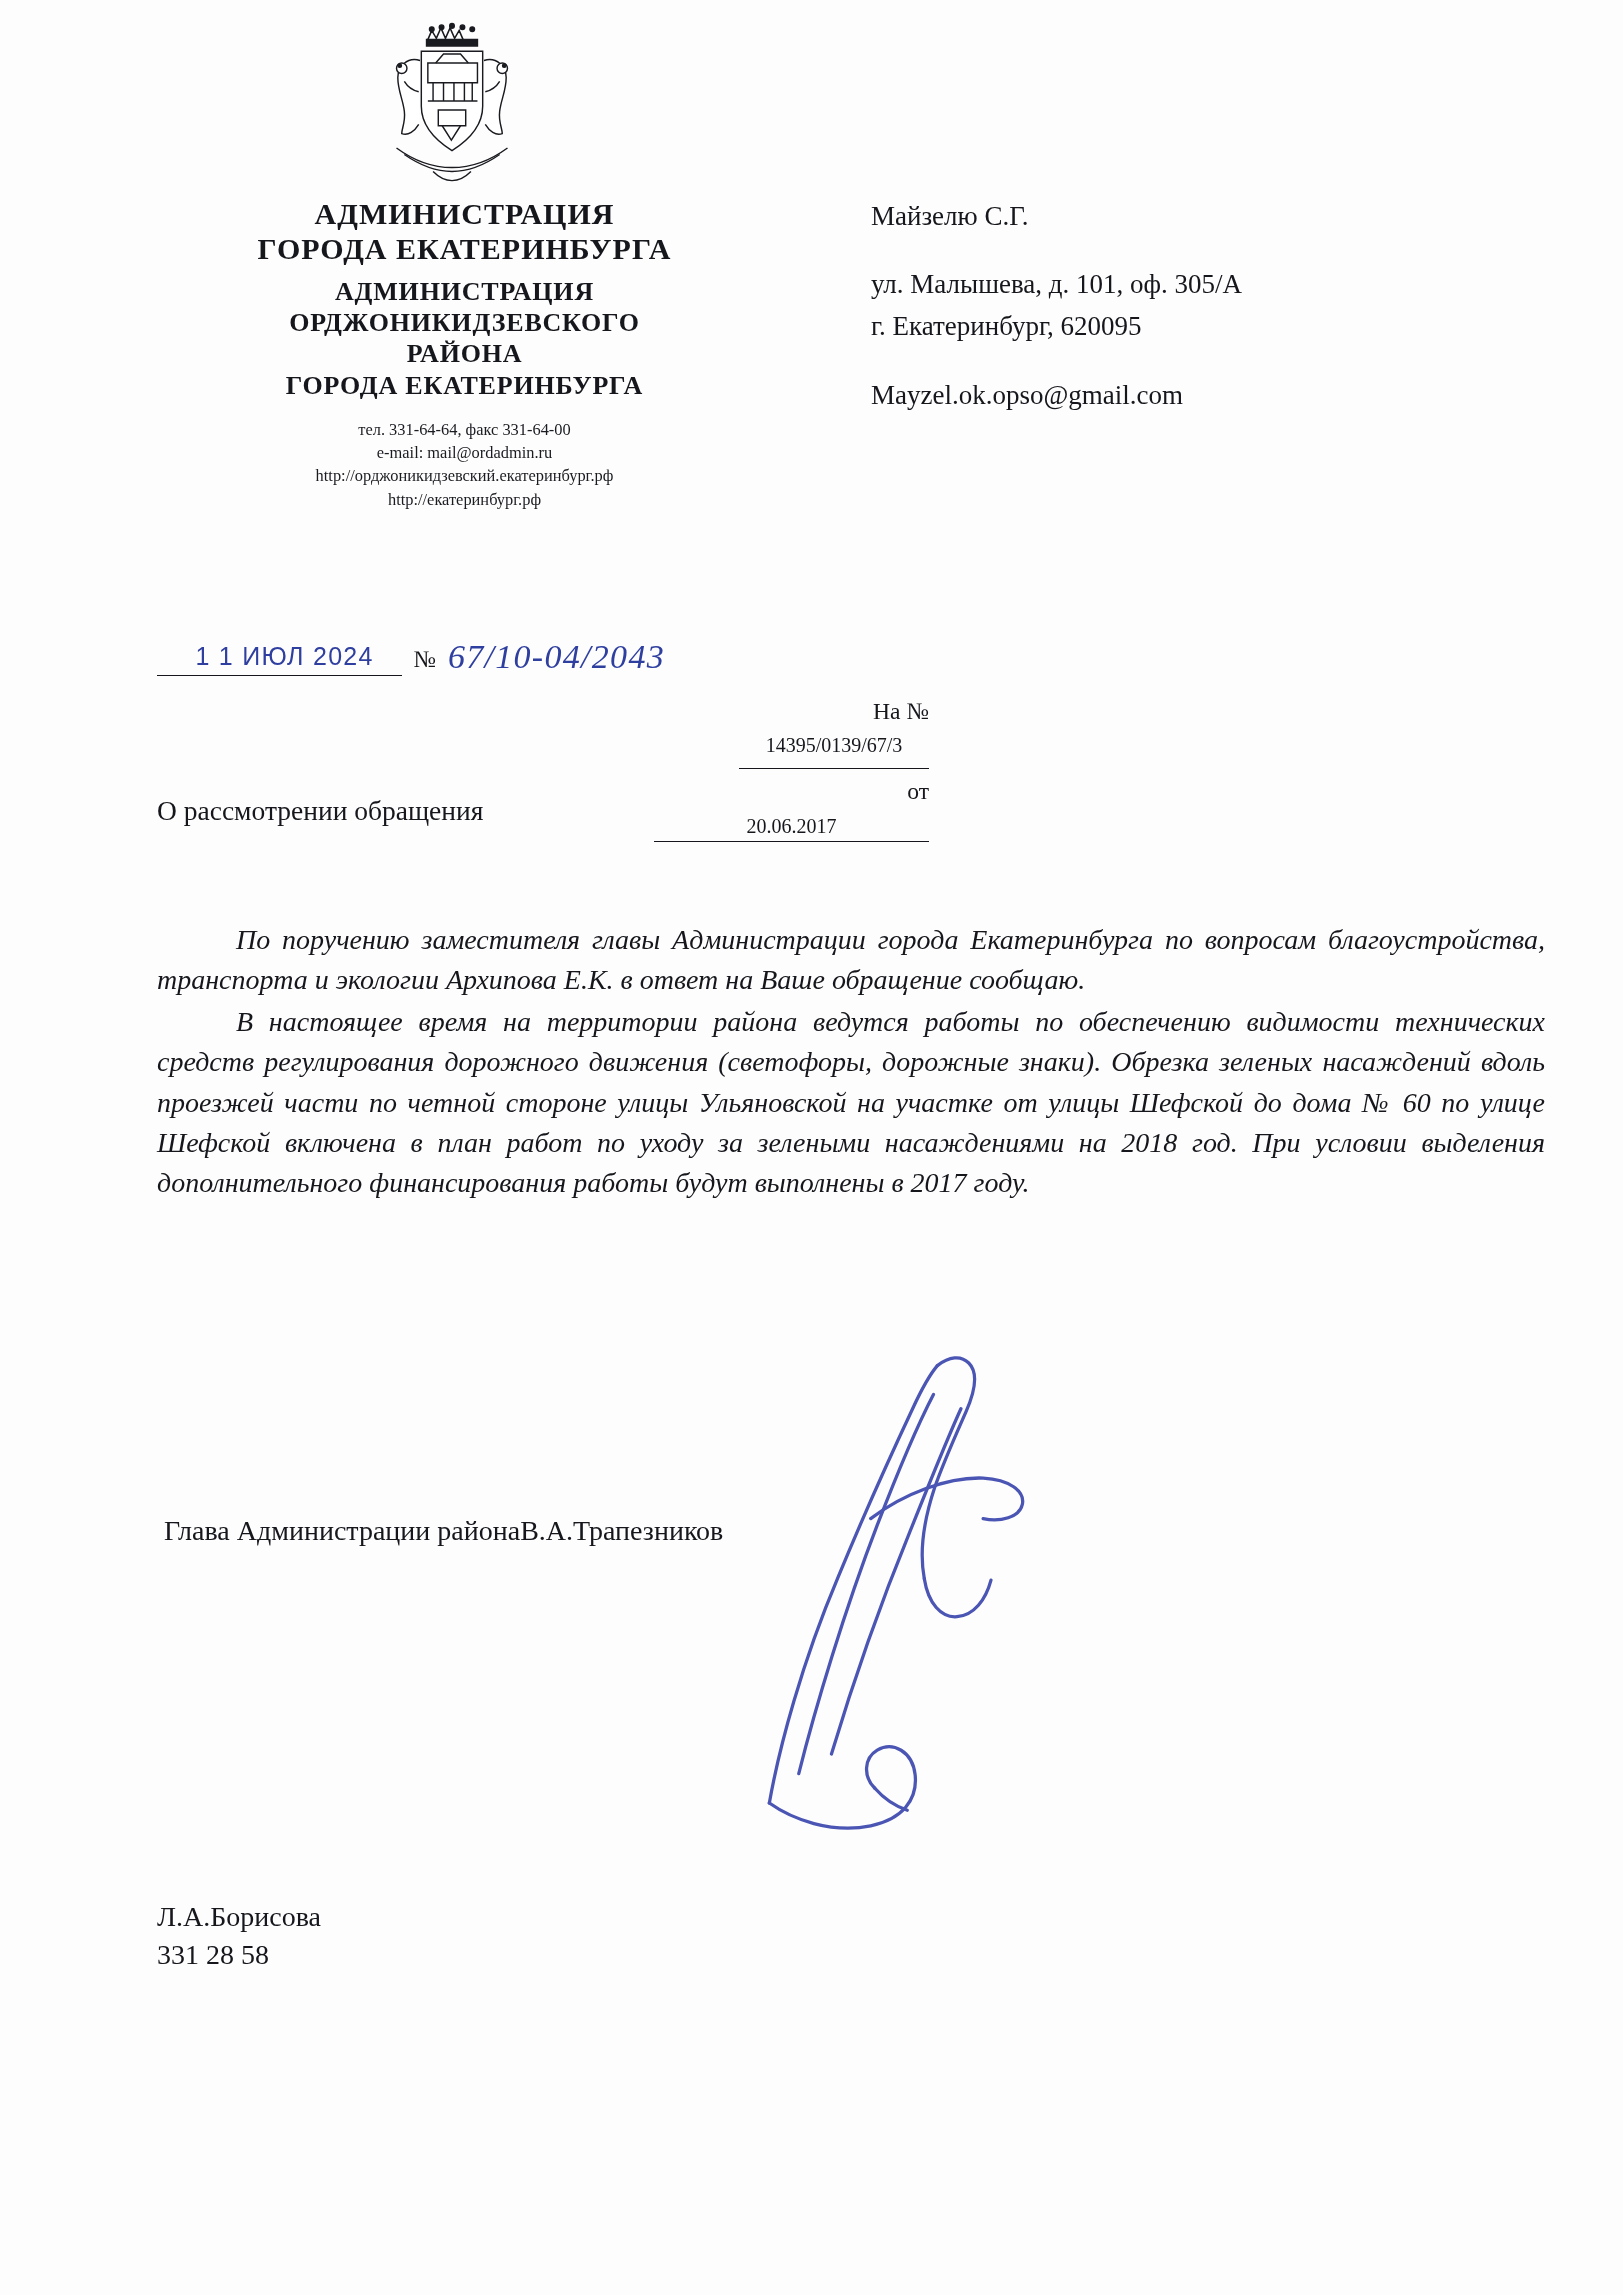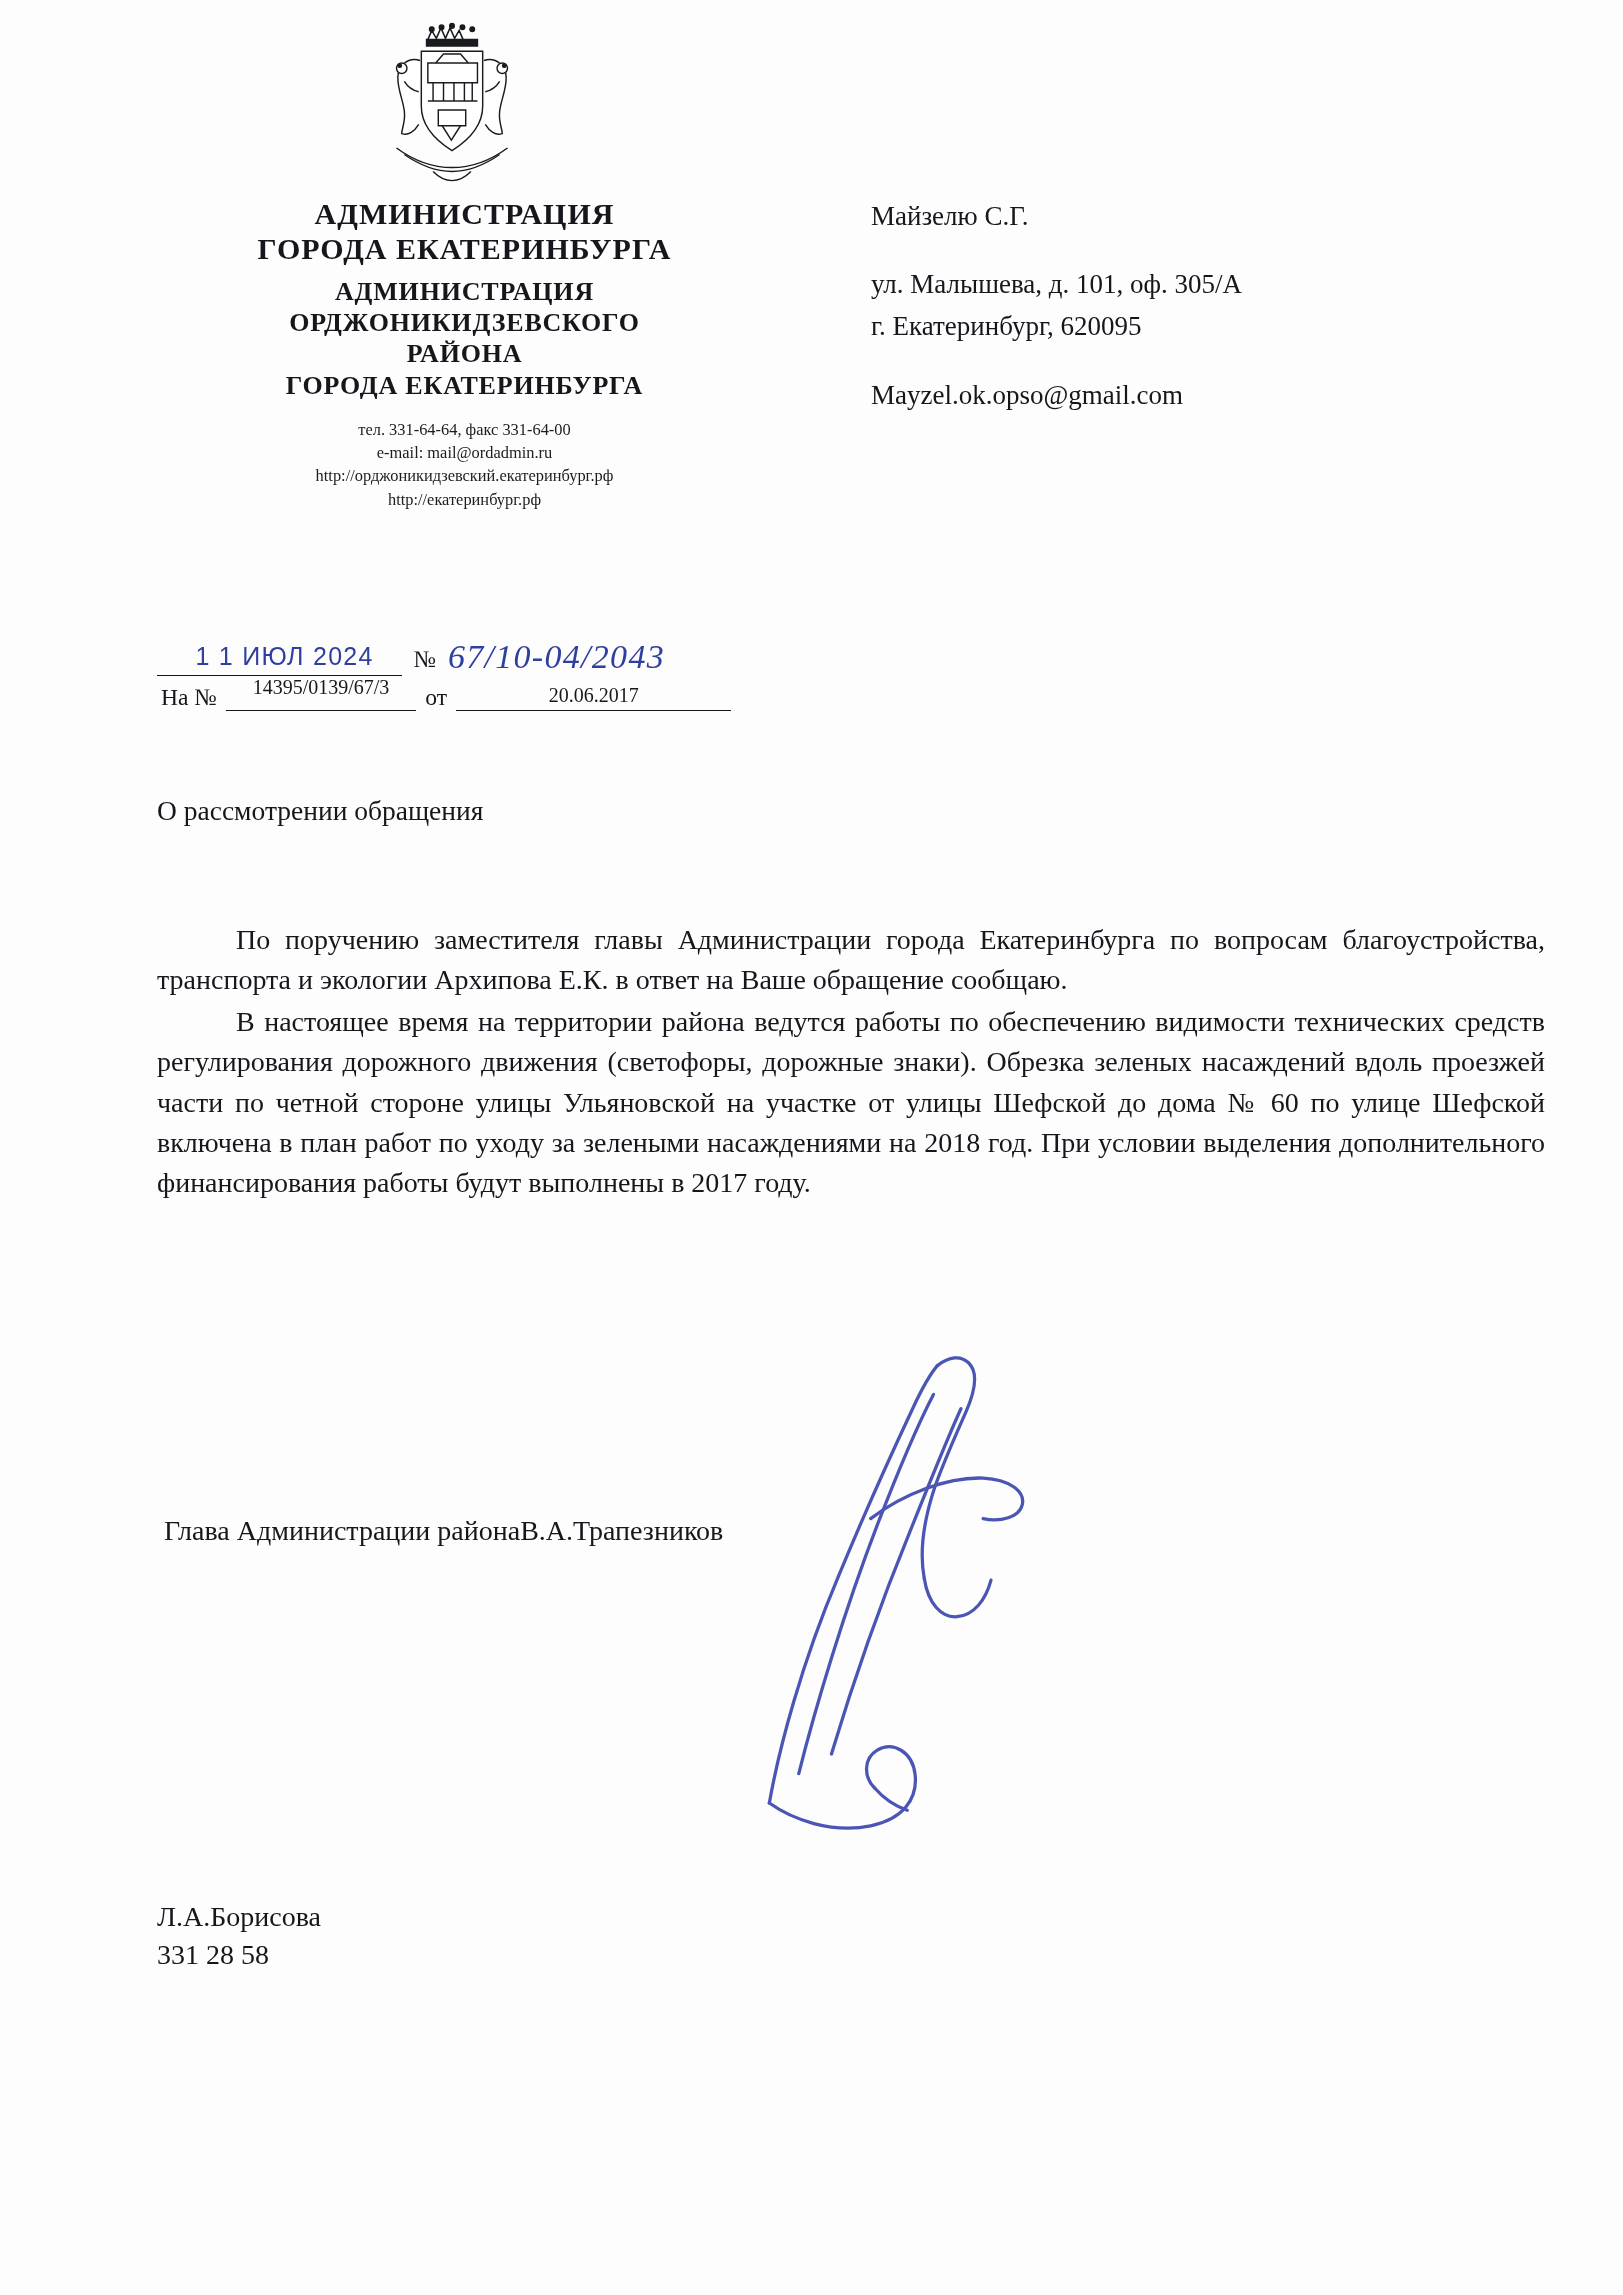--- a/index.html
+++ b/index.html
@@ -108,21 +108,23 @@
     font-style: italic;
     font-size: 34px;
     color: #2f3fa0;
     letter-spacing: 1.3px;
     padding-bottom: 0px;
   }
   .reg-row2 {
     display: flex;
     align-items: flex-end;
     gap: 9.2px;
+    margin-top: 22px;
     padding-left: 3.9px;
+    flex-direction: column;
   }
   .reg-row2 .lbl {
     font-size: 23.6px;
   }
   .reg-row2 .val {
     font-size: 20px;
     border-bottom: 1.3px solid #15161b;
     min-width: 190px;
     text-align: center;
     padding-bottom: 11px;
@@ -149,20 +151,21 @@
     left: 157px;
     top: 920px;
     width: 1388px;
     font-size: 28px;
     line-height: 1.44;
     text-align: justify;
   }
   .body-text p {
     margin: 0 0 1.3px 0;
     text-indent: 79px;
+    font-style: italic;
   }
 
   
   .sign-row {
     position: absolute;
     left: 164px;
     top: 1515px;
     width: 1388px;
     display: flex;
     font-size: 28px;

